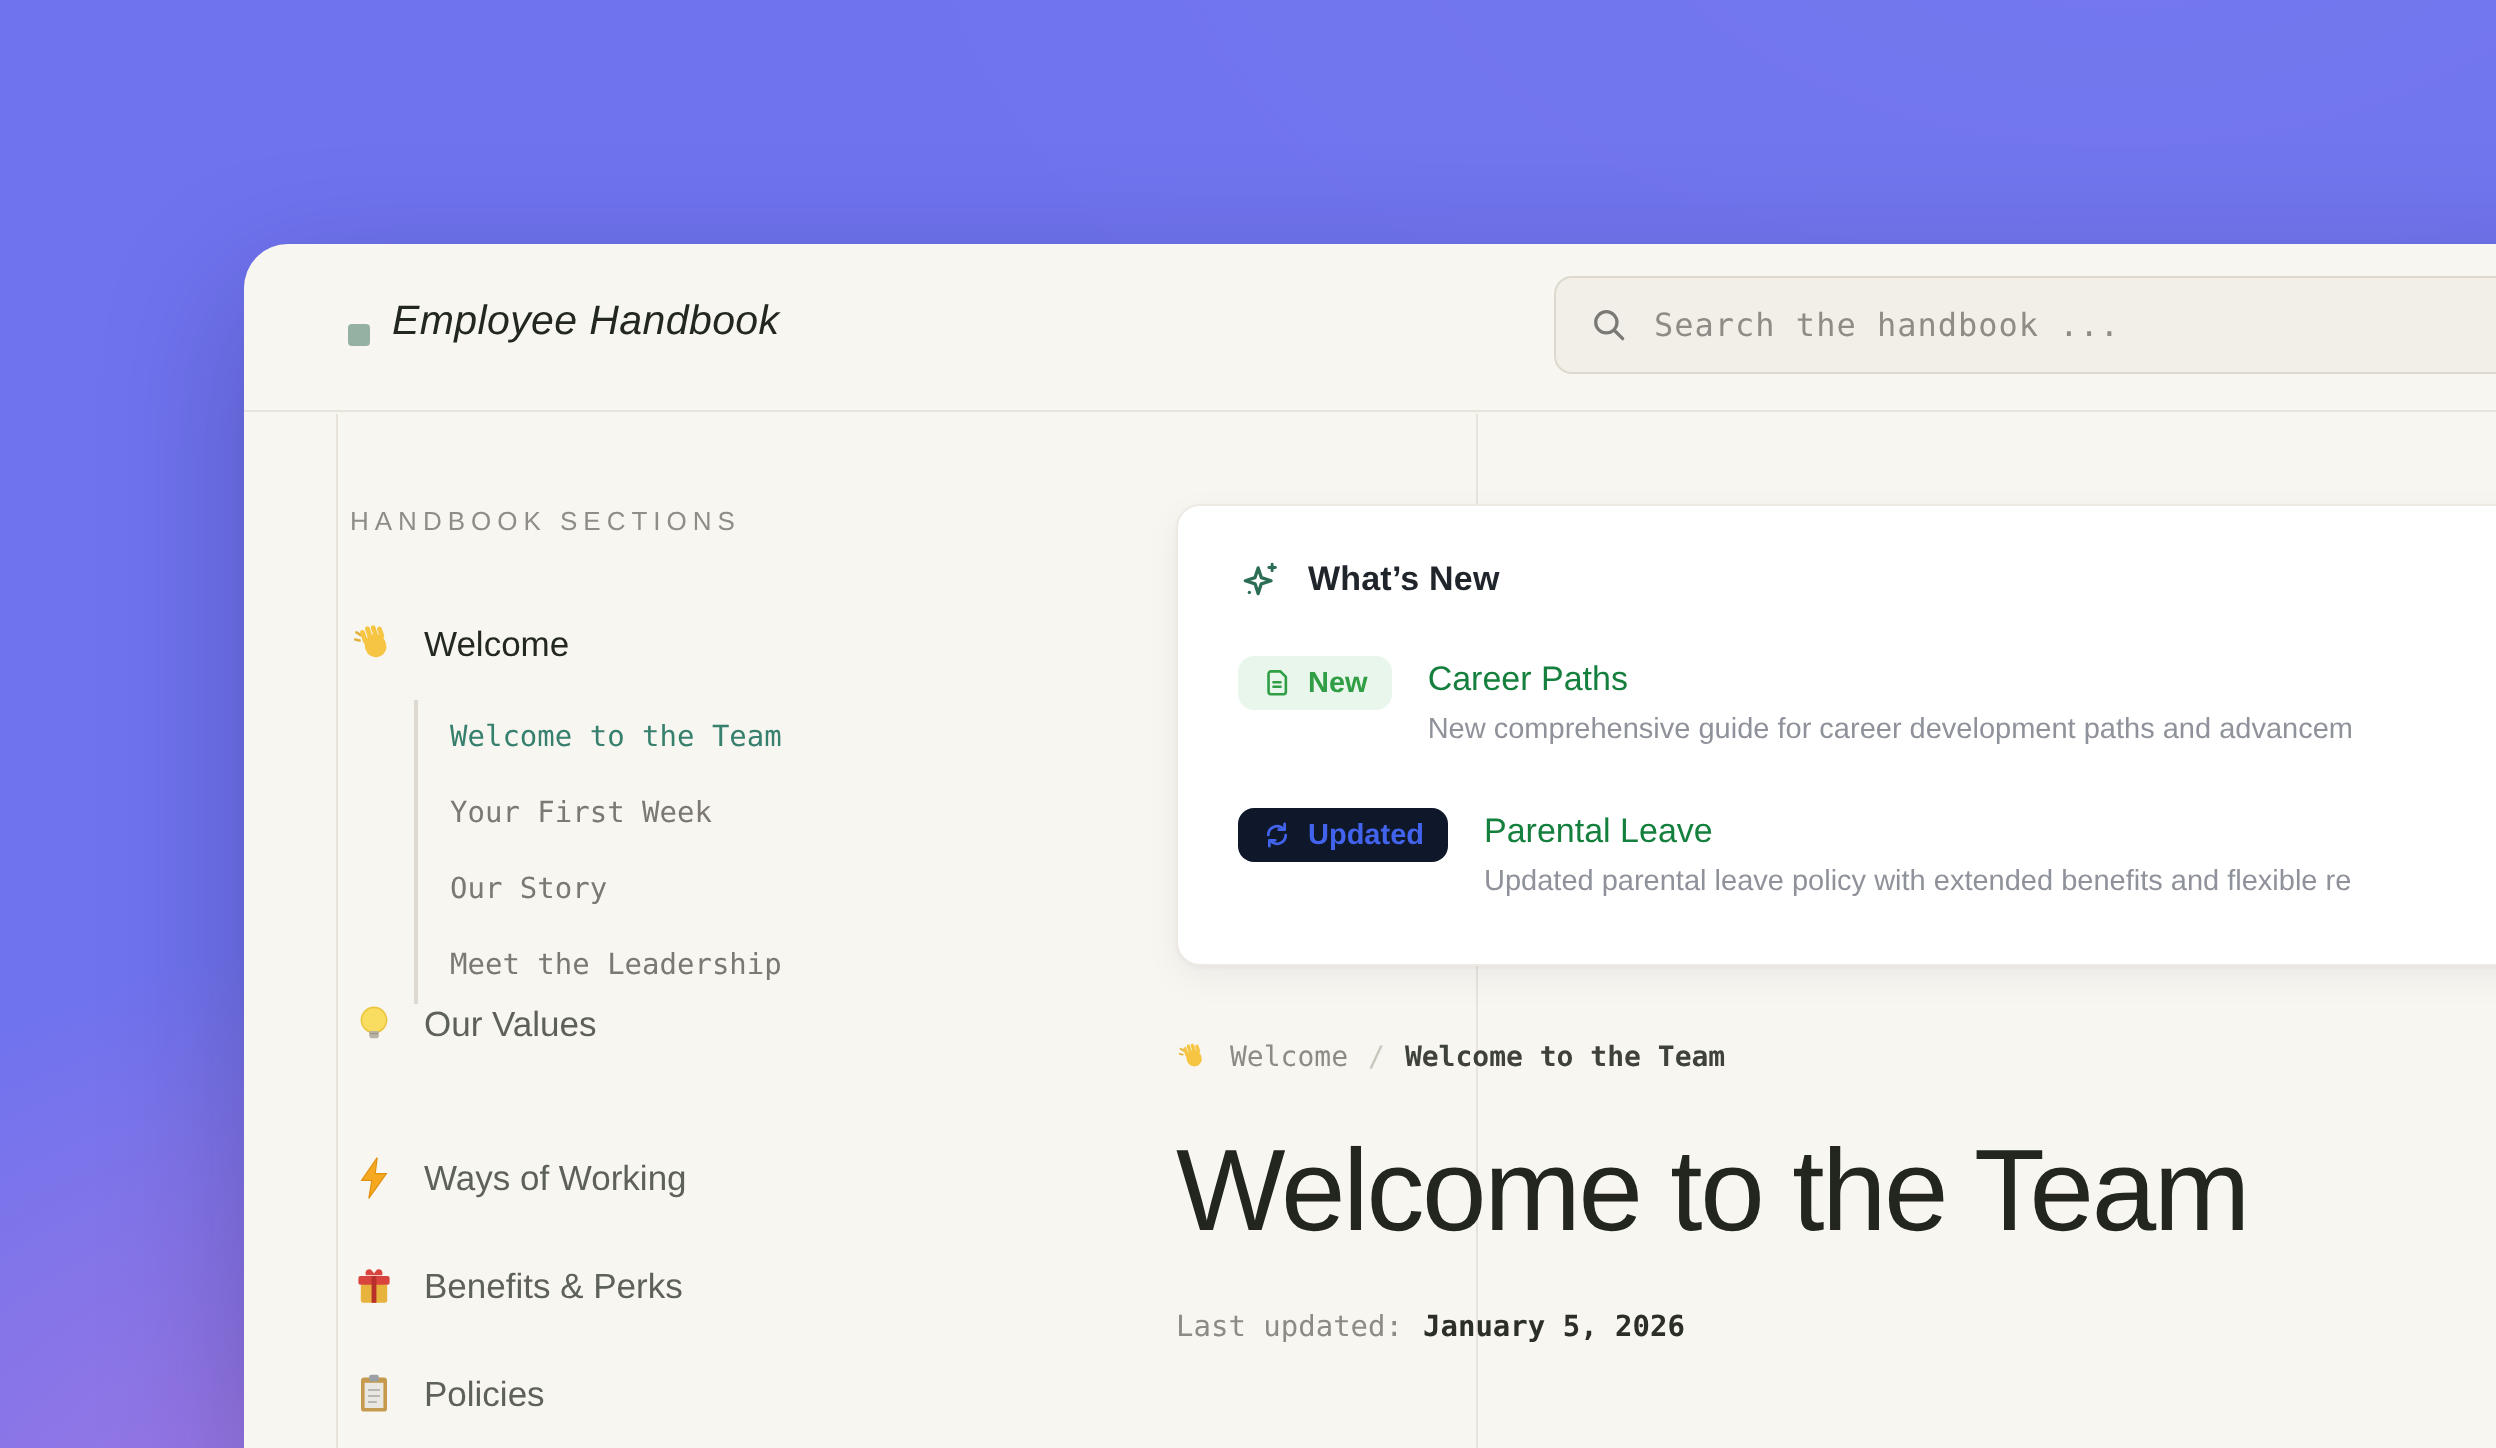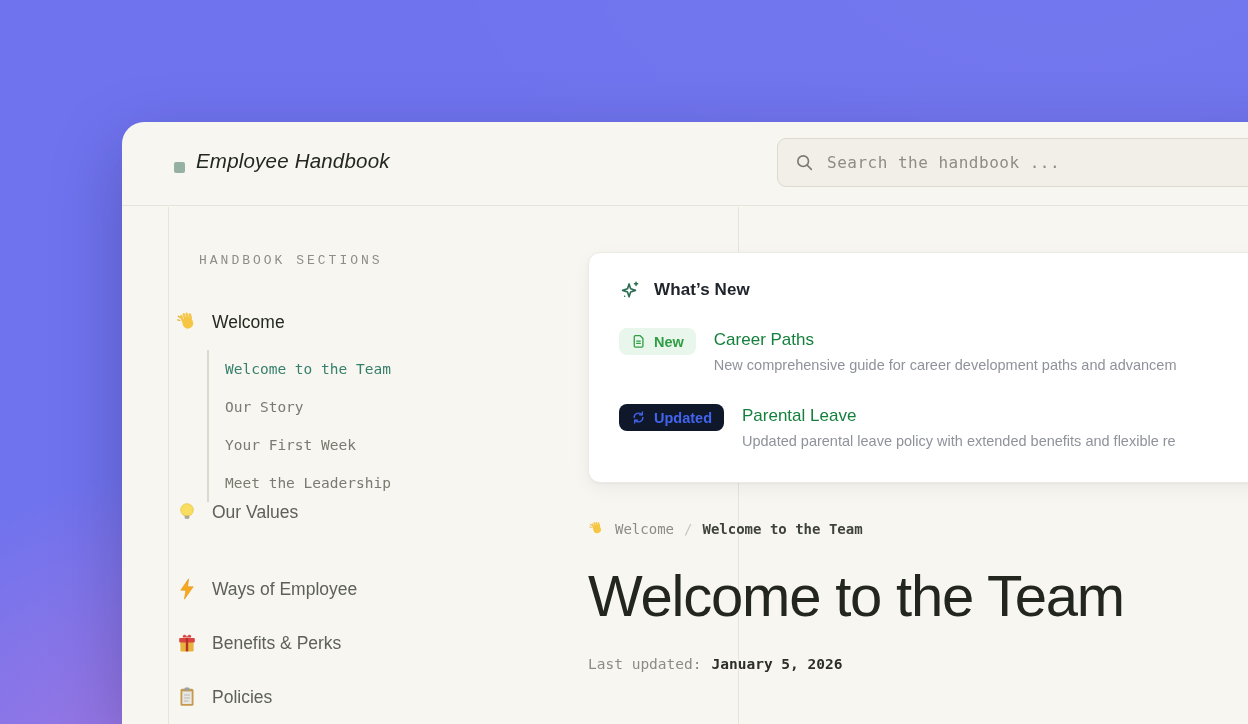--- a/index.html
+++ b/index.html
@@ -5,21 +5,21 @@
   * { margin:0; padding:0; box-sizing:border-box; }
   html,body { width:1248px; height:724px; overflow:hidden; }
   body {
     position:relative;
     font-family:"Liberation Sans", sans-serif;
     background-color:#6f73ee;
     background-image:
       radial-gradient(900px 620px at 22% 115%, #b279de 0%, rgba(178,121,222,0) 60%),
       radial-gradient(1200px 700px at 85% -10%, rgba(255,255,255,0.04) 0%, rgba(255,255,255,0) 55%);
   }
-  .mono { font-family:Liberation Mono, monospace;margin-left:24px; }
+  .mono { font-family:Liberation Sans, sans-serif; }
 
   .window {
     position:absolute; left:122px; top:122px; width:1190px; height:602px;
     background:#f8f6f1; border-radius:22px 22px 0 0;
     box-shadow:0 24px 70px rgba(28,22,70,.28);
   }
   
   .header { position:absolute; left:0; top:0; right:0; height:84px; border-bottom:1px solid #e8e4da; }
   .logo-square { position:absolute; left:52px; top:40px; width:11px; height:11px; background:#95b1a3; border-radius:2px; }
   .app-title { position:absolute; left:74px; top:27px; font-size:20.5px; font-weight:500; color:#22271f; letter-spacing:.2px;font-style:italic; }
@@ -120,39 +120,39 @@
         <rect x="10.1" y="2.2" width="2.4" height="7.6" rx="1.2" fill="#f5c543"></rect>
         <rect x="13" y="2.6" width="2.4" height="7.2" rx="1.2" fill="#f5c543"></rect>
         <rect x="15.8" y="4.2" width="2.4" height="6" rx="1.2" fill="#f5c543"></rect>
       </g>
     </svg>
     <span>Welcome</span>
   </div>
 
   <div class="subnav">
     <div class="subitem active">Welcome to the Team</div>
+    <div class="subitem">Your First Week</div>
     <div class="subitem">Our Story</div>
-    <div class="subitem">Your First Week</div>
     <div class="subitem">Meet the Leadership</div>
   </div>
 
   <div class="nav-item nav-values">
     <svg class="ico" viewBox="0 0 24 24">
       <circle cx="12" cy="10" r="6.3" fill="#f9dd60" stroke="#eac63f" stroke-width="0.8"></circle>
       <path d="M9.6 15.5 h4.8 v2.2 a1.4 1.4 0 0 1 -1.4 1.4 h-2 a1.4 1.4 0 0 1 -1.4 -1.4 Z" fill="#b9b3a5"></path>
       <line x1="10" y1="16.8" x2="14" y2="16.8" stroke="#9d978a" stroke-width="0.7"></line>
     </svg>
     <span>Our Values</span>
   </div>
 
   <div class="nav-item nav-ways">
     <svg class="ico" viewBox="0 0 24 24">
       <polygon points="13.6,1.8 5.8,13.2 10.9,13.2 9.4,22.2 18.2,9.8 12.6,9.8" fill="#f6a821" stroke="#e0920f" stroke-width="0.6"></polygon>
     </svg>
-    <span>Ways of Employee</span>
+    <span>Ways of Working</span>
   </div>
 
   <div class="nav-item nav-benefits">
     <svg class="ico" viewBox="0 0 24 24">
       <rect x="5.4" y="11" width="13.2" height="9.4" rx="1.2" fill="#e7b33c"></rect>
       <rect x="4.2" y="7" width="15.6" height="4.4" rx="1" fill="#d9453e"></rect>
       <rect x="10.8" y="7" width="2.4" height="13.4" fill="#b92f2a"></rect>
       <path d="M8 6.6 C7 4.4 9.4 2.6 11 4.4 L12 5.8 L13 4.4 C14.6 2.6 17 4.4 16 6.6 Z" fill="#d9453e"></path>
     </svg>
     <span>Benefits &amp; Perks</span>

